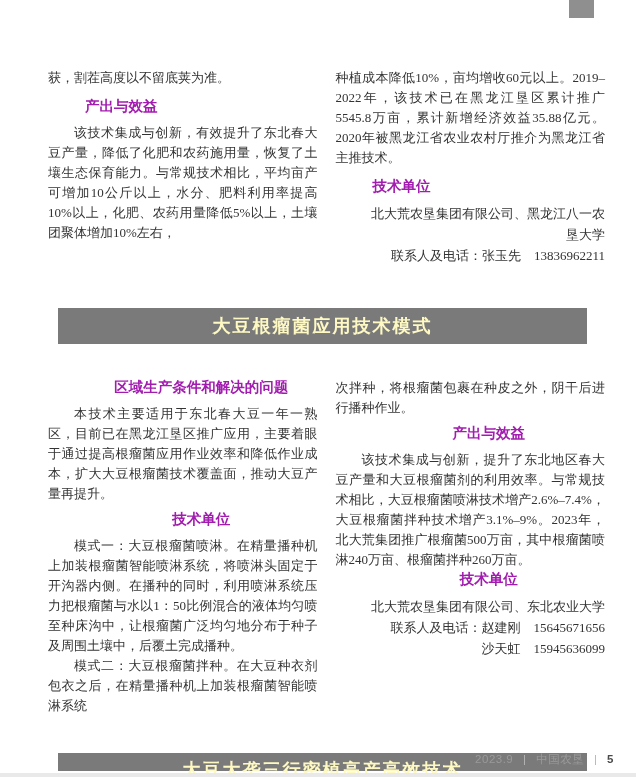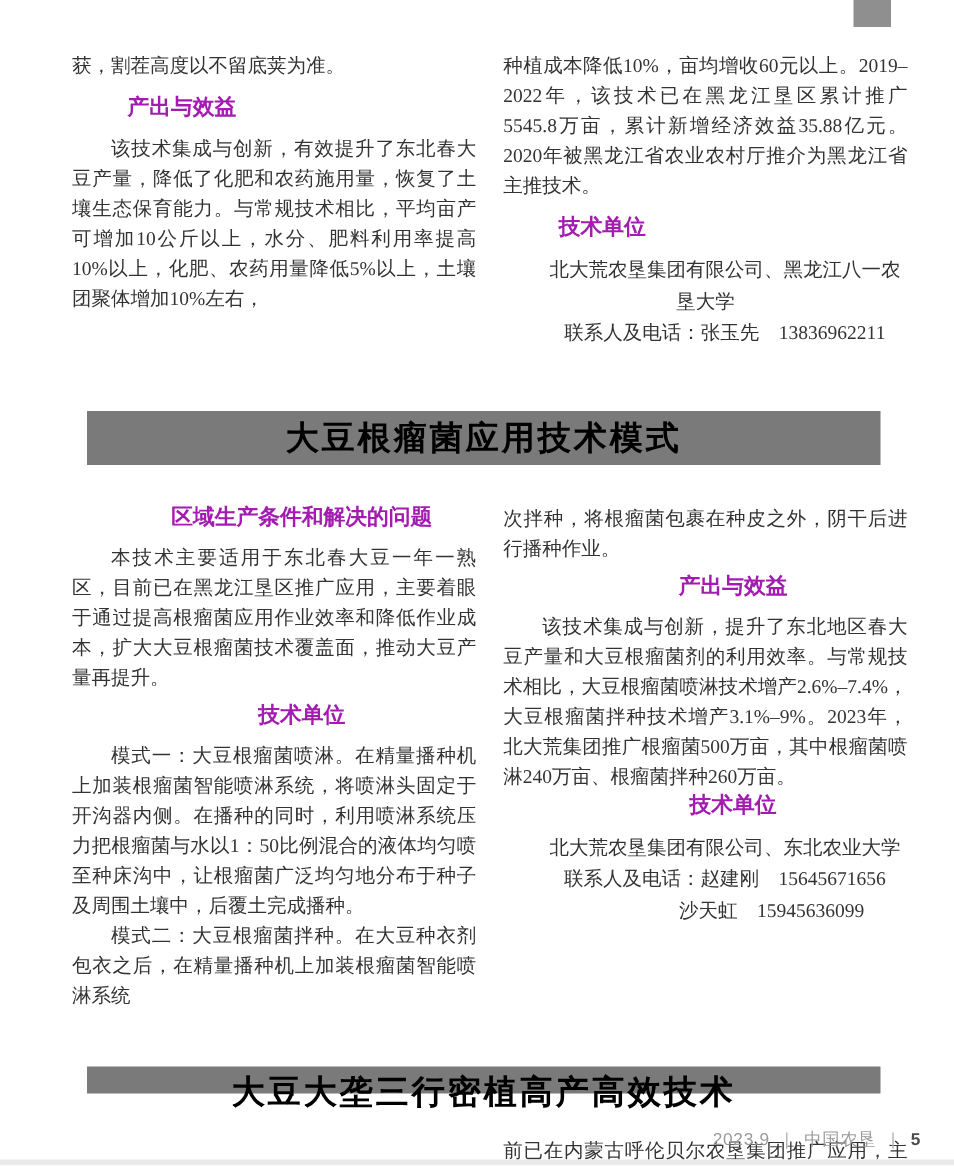--- a/index.html
+++ b/index.html
@@ -13,42 +13,42 @@
     overflow:hidden;
   }
   .corner-tab {
     position:absolute; left:569px; top:0;
     width:25px; height:18px;
     background:#8f8f8f;
   }
   .content {
     position:absolute; left:48px; top:34px; width:557px;
   }
-  .two-col { display:flex; gap:18px; }
+  .two-col { display:flex; gap:18px;margin-top:34px; }
   .col { flex:1 1 0; min-width:0; }
   p { margin:0; line-height:20px; text-align:justify; }
   .body-p { text-indent:2em; }
   .no-indent { text-indent:0; }
   .heading {
     font-family:"Liberation Sans","DejaVu Sans",sans-serif;
     font-size:14.5px; font-weight:700; color:#a21caf;
     line-height:18px; margin:9px 0 9px 0; padding-left:2.55em;
     text-align:left;
   }
   .sec1 .heading { margin:9px 0 8px 0; }
   .sec2 .heading { margin:6px 0 8px 0;text-align:center; }
   .mt0 { margin-top:0 !important; }
-  .unit-line { text-indent:2em; line-height:21px; text-align:center; }
+  .unit-line { text-indent:2em; line-height:21px; text-align:right; }
   .indent-deep { text-indent:6.8em; }
   .banner {
     width:529px; height:36px; line-height:36px;
     margin:42px 0 26px 10px;
-    background:#7a7a7a; color:#000000;
+    background:#7a7a7a; color:#fef9c3;
     font-family:"Liberation Sans","DejaVu Sans",sans-serif;
-    font-size:22px; font-weight:700; letter-spacing:2px;
+    font-size:18px; font-weight:700; letter-spacing:2px;
     text-align:center;
     white-space:nowrap;
   }
   .banner2 { margin-top:37px; margin-bottom:28px; height:18px; line-height:34px; }
   .footer {
     position:absolute; right:22px; top:752px;
     font-family:"Liberation Sans","DejaVu Sans",sans-serif;
     font-size:11.5px; color:#9a9a9a; letter-spacing:0.5px;
     white-space:nowrap;
   }

